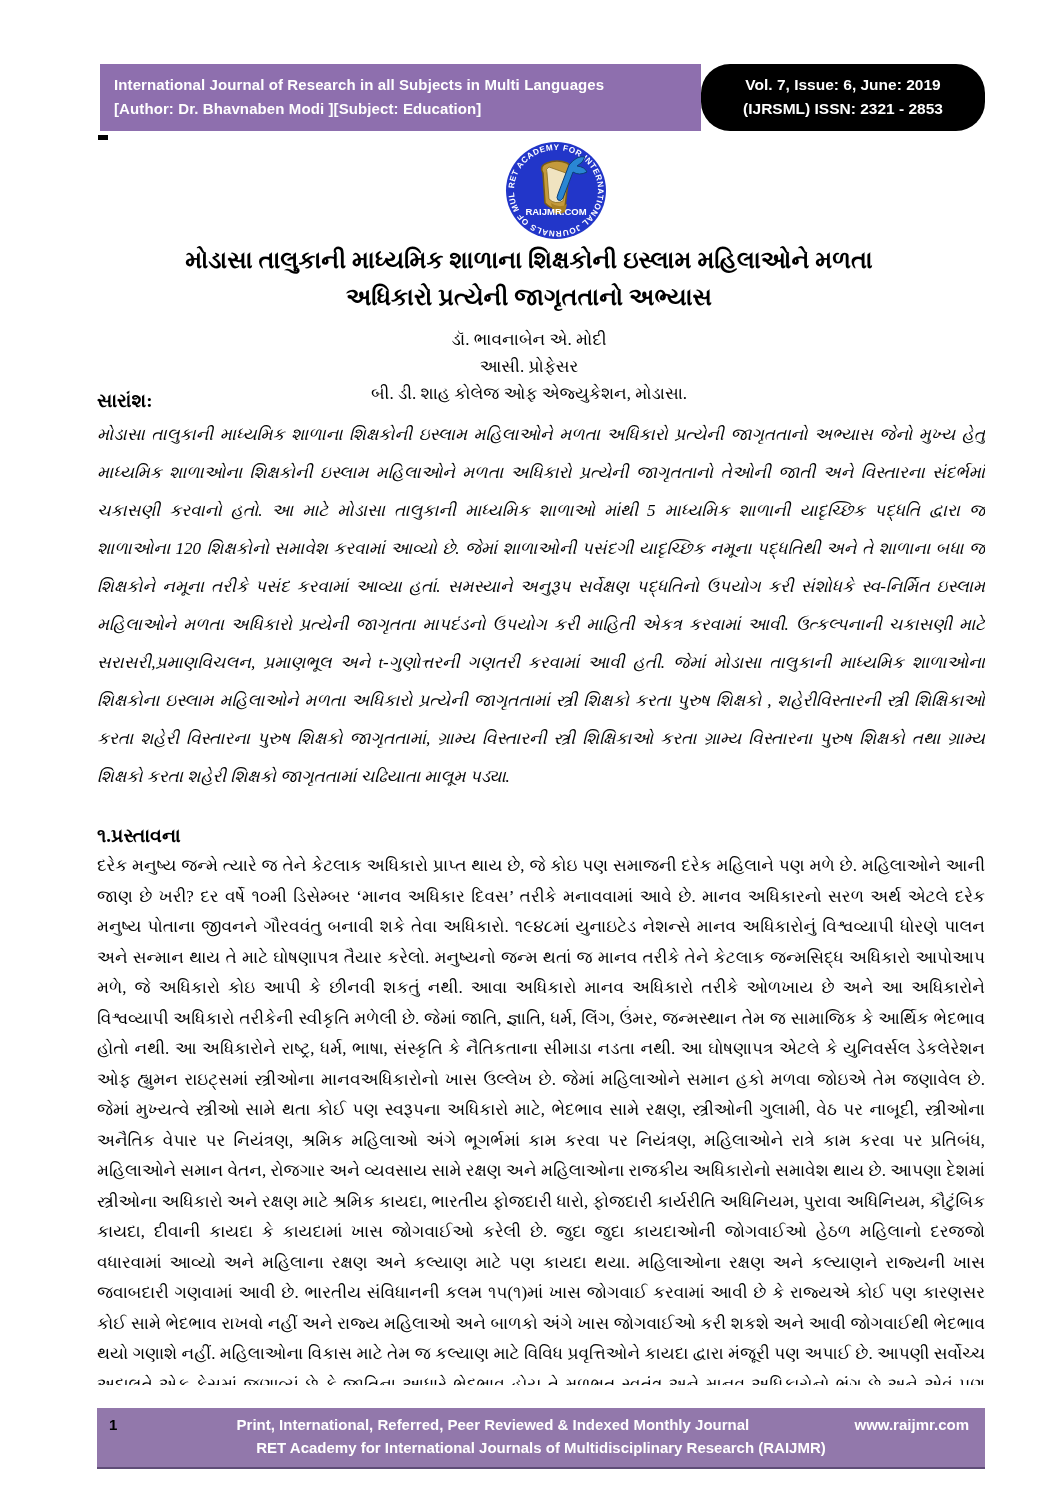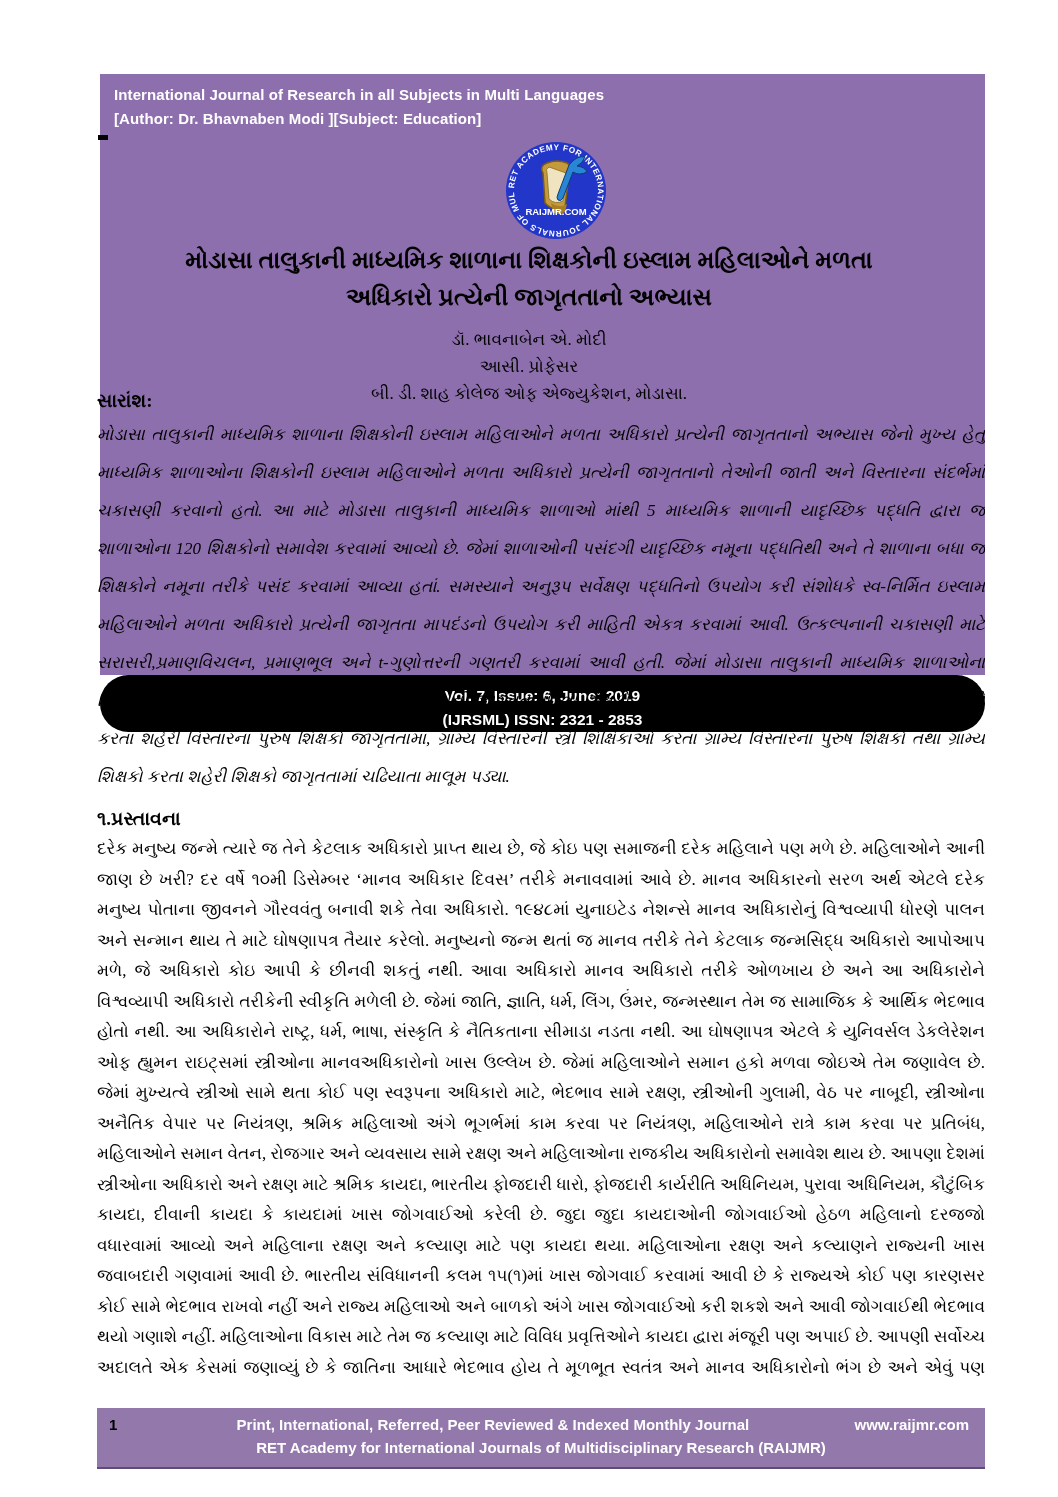--- a/index.html
+++ b/index.html
@@ -4,21 +4,21 @@
 <style>
   html,body { margin:0; padding:0; background:#ffffff; }
   body {
     width:1058px; height:1497px;
     font-family:"Liberation Serif","DejaVu Serif",serif;
     color:#000;
   }
   .page { position:relative; width:1058px; height:1497px; background:#fff; overflow:hidden; }
 
   
-  .header-bar { position:absolute; left:100px; top:74px; width:885px; height:67px; display:flex;flex-direction:column; }
+  .header-bar { position:absolute; left:100px; top:64px; width:885px; height:67px; display:flex; }
   .header-left {
     flex:0 0 601px; background:#8e6fae; color:#fff; box-sizing:border-box;
     padding:9px 0 0 14px; font-family:"Liberation Sans","DejaVu Sans",sans-serif;
     font-weight:bold; font-size:15px; line-height:24px; letter-spacing:0.1px;
   }
   .header-right {
     flex:1; background:#000; color:#fff; box-sizing:border-box; text-align:center;
     padding:9px 4px 0 4px; font-family:"Liberation Sans","DejaVu Sans",sans-serif;
     font-weight:bold; font-size:15.5px; line-height:24px;border-radius:29px;
   }
@@ -40,21 +40,21 @@
 
   
   .content {
     position:absolute; left:97px; top:390px; width:888px; height:995px; overflow:hidden;
   }
   .abstract-heading { font-weight:bold; font-size:19px; margin:0 0 4px 0; }
   .abstract-body {
     font-style:italic; font-weight:500; font-size:17px; line-height:38px;
     text-align:justify; margin:0;
   }
-  .intro-heading { font-weight:bold; font-size:19px; margin:12px 0 4px 0; }
+  .intro-heading { font-weight:bold; font-size:19px; margin:29px 0 4px 0; }
   .intro-body {
     font-size:17px; line-height:30.5px; text-align:justify; margin:0;
   }
 
   
   .footer-bar {
     position:absolute; left:97px; top:1408px; width:888px; height:61px;
     background:#9278ab; color:#fff; box-sizing:border-box;
     font-family:"Liberation Sans","DejaVu Sans",sans-serif; font-weight:bold;
     border-bottom:2px solid #5f4c78;

